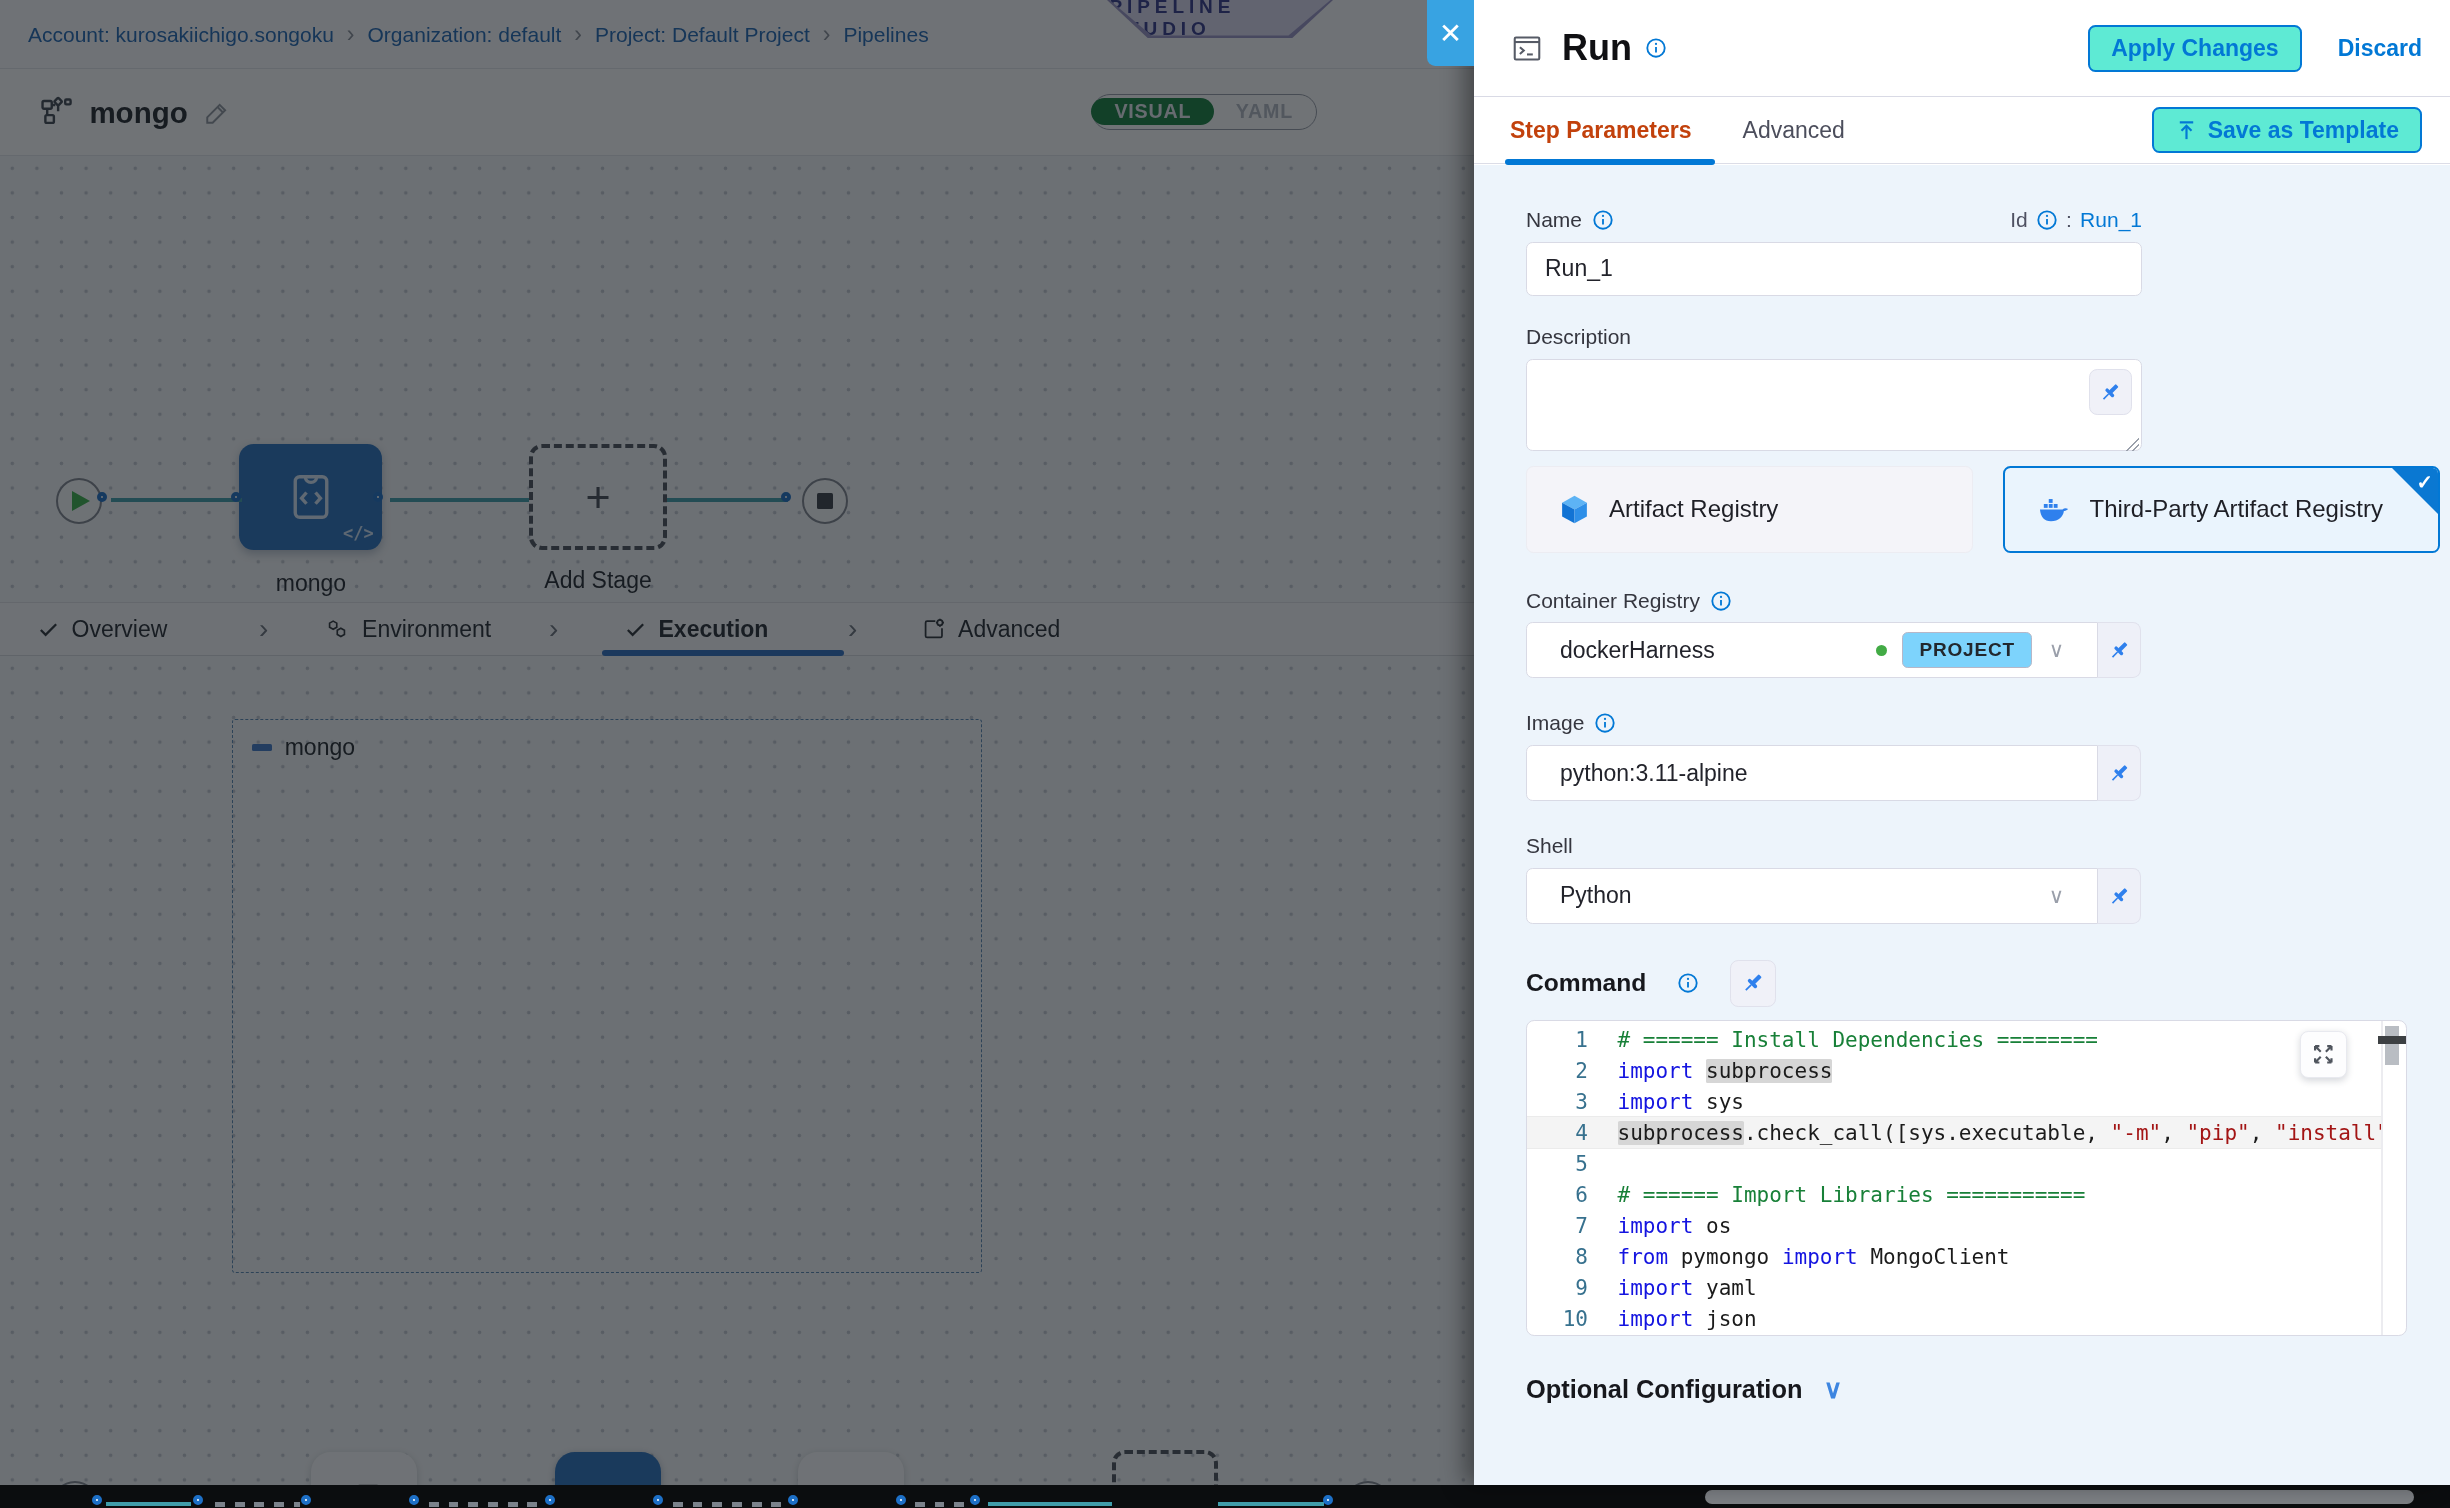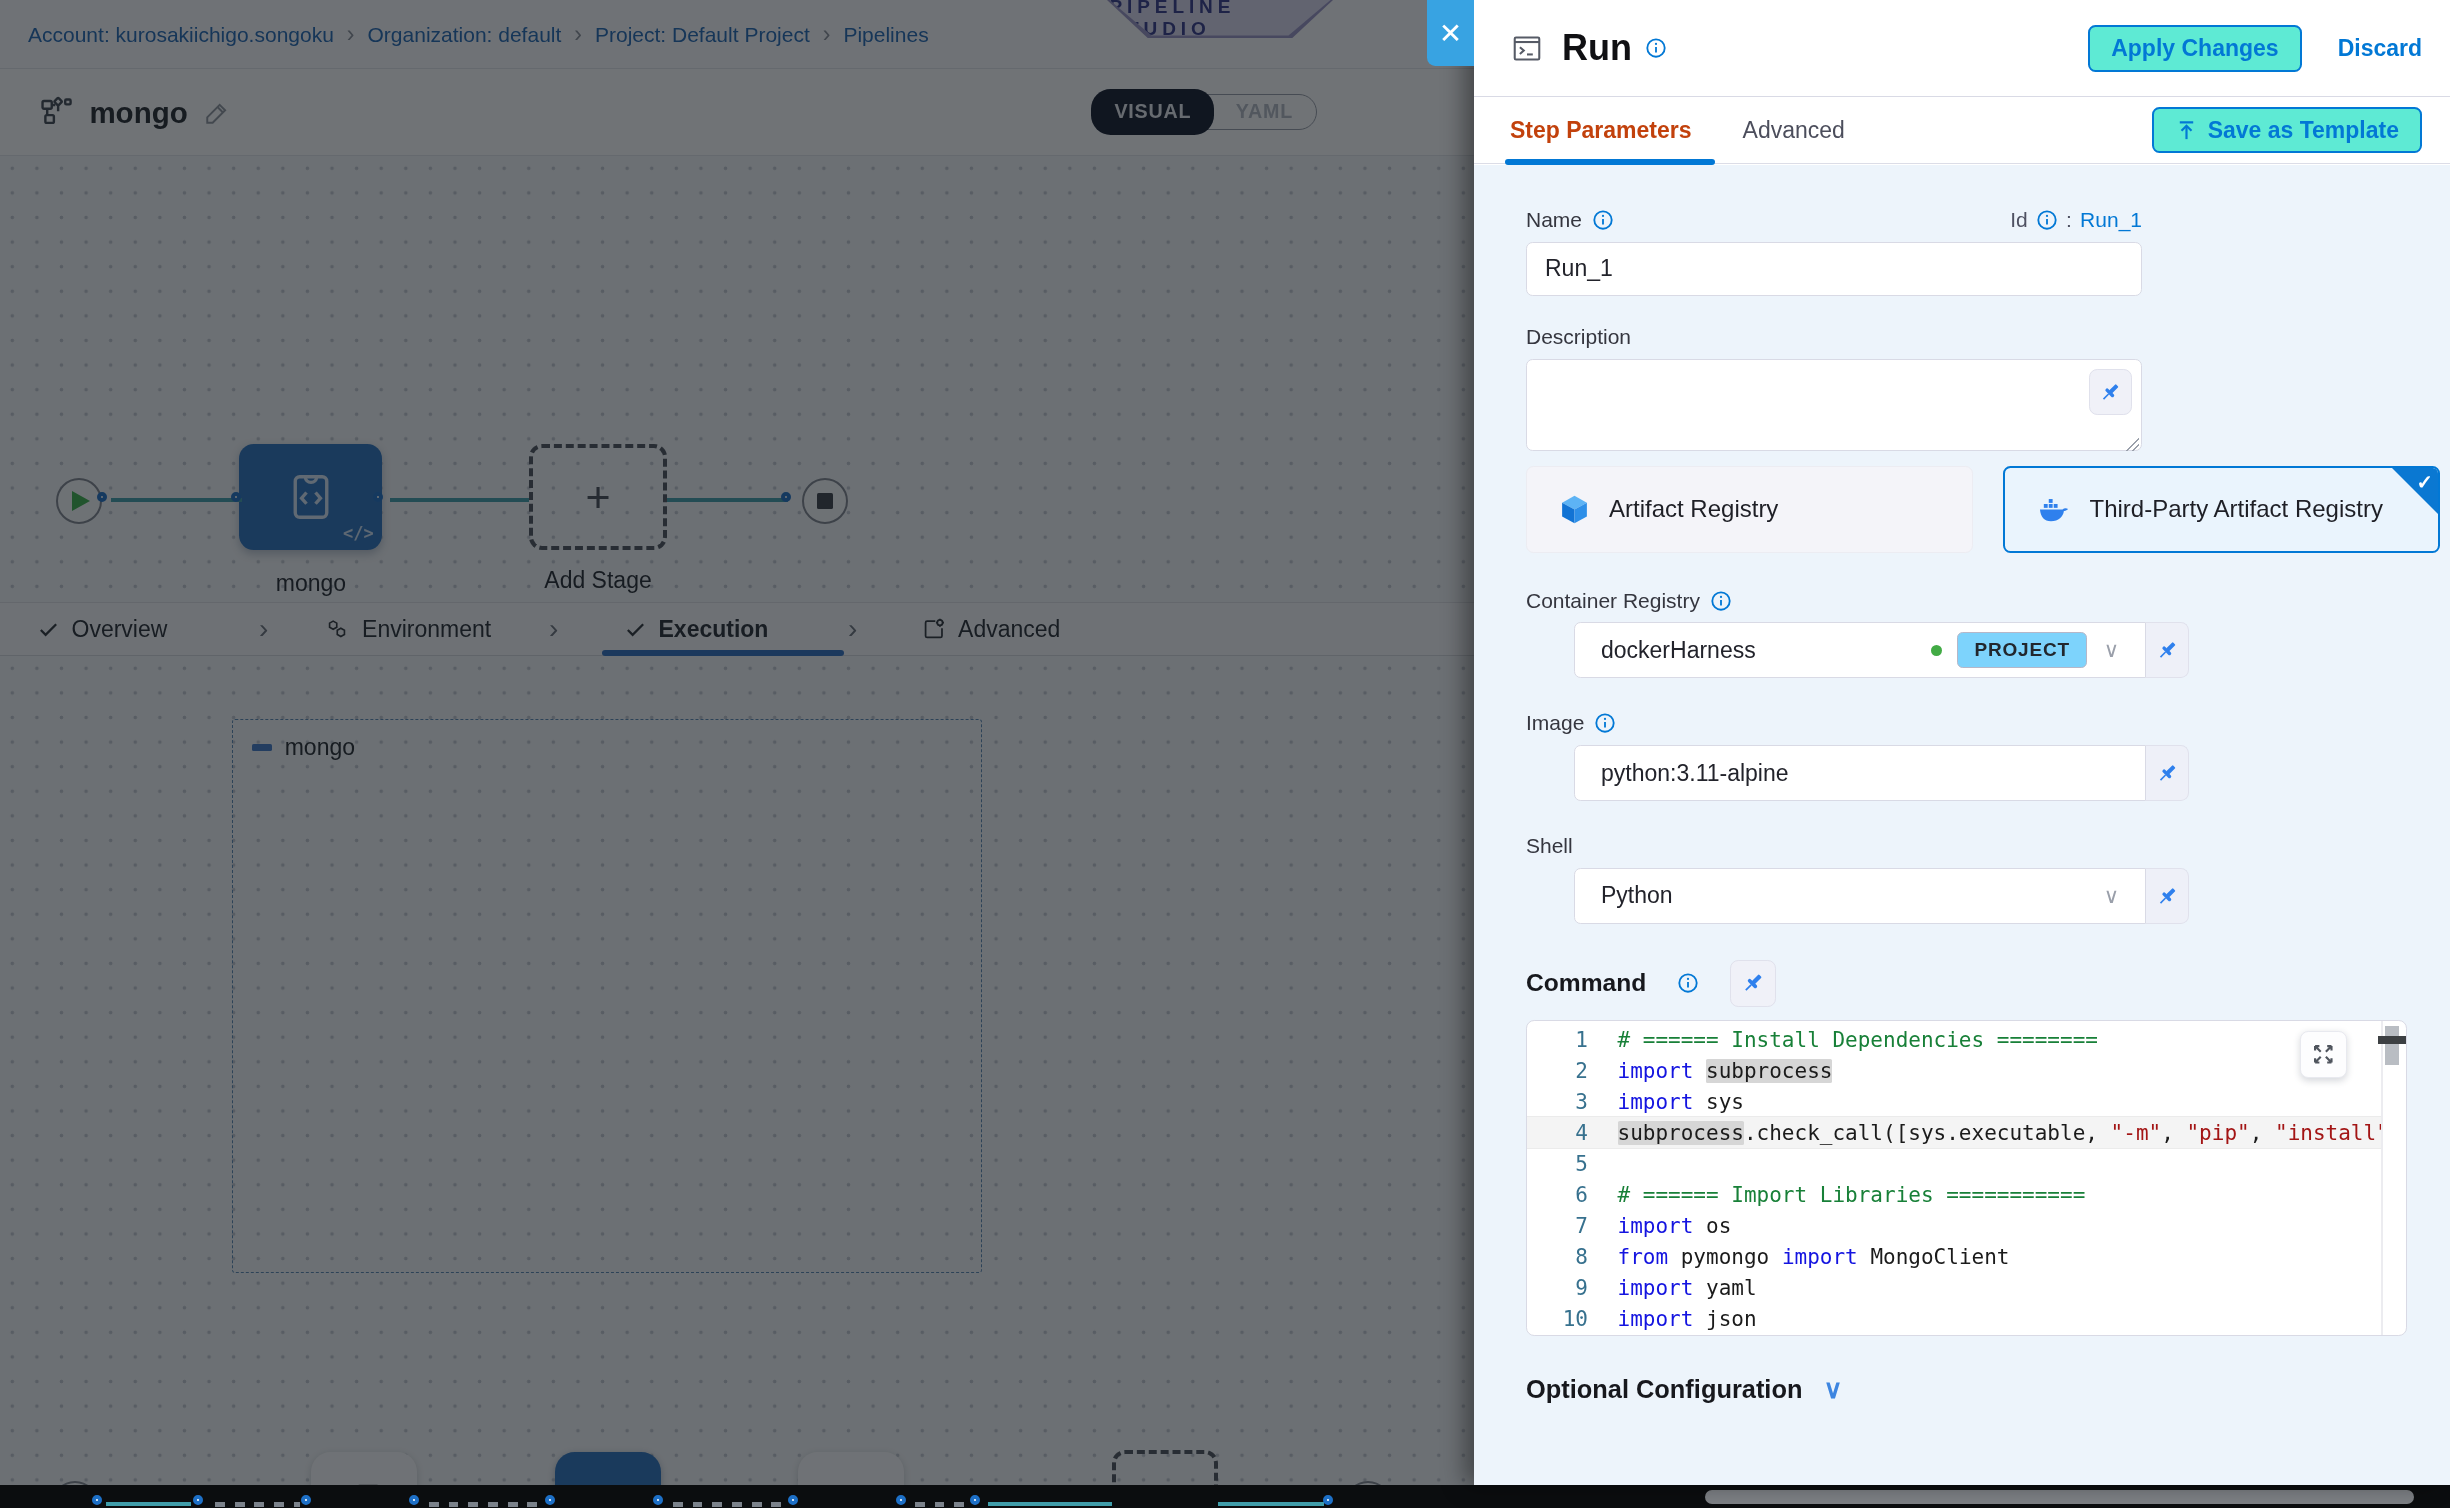--- a/index.html
+++ b/index.html
@@ -22,21 +22,21 @@
       clip-path:polygon(0 0,100% 0,81% 100%,19% 100%); background:#dcdaf0;
       display:flex; align-items:center; justify-content:center; }
   .studio-badge-inner span { font-size:19px; font-weight:bold; letter-spacing:4.9px; color:#33388a; }
 
   .topbar2 { position:relative; height:87px; background:#ffffff; border-bottom:0.8px solid #e3e5ea; }
   .pipe-title { position:absolute; left:39px; top:0; height:87px; display:flex; align-items:center; gap:16.4px; }
   .pipe-title .name { font-size:29.5px; font-weight:bold; color:#22262c; }
   .toggle { position:absolute; left:1092px; top:24.6px; height:36px; display:flex; align-items:center;
       border:1.6px solid #979ca7; border-radius:19.7px; background:transparent; }
   .toggle .seg { height:36px; display:flex; align-items:center; padding:0 23px; font-size:19.7px; font-weight:bold; letter-spacing:0.8px; }
-  .toggle .seg.on { background:#0f172a; color:#e8eaf0; border-radius:19.7px; margin:-1.6px; height:46px; }
+  .toggle .seg.on { background:#15803d; color:#e8eaf0; border-radius:19.7px; margin:-1.6px; height:27px; }
   .toggle .seg.off { color:#b4bac4; }
 
   .canvas { background-color:#f5f7f9;
       background-image:radial-gradient(#c4c9d1 1.6px, transparent 2.1px);
       background-size:24.6px 24.6px; position:relative; }
   .canvas1 { height:446px; }
   .stage-tabs { position:relative; height:54px; background:#fafbfd; border-top:0.8px solid #e0e2e7; border-bottom:0.8px solid #d8dade; }
   .stage-tabs .titem { position:absolute; top:0; height:52px; display:flex; align-items:center; gap:11.5px;
       font-size:23px; color:#252a31; }
   .stage-tabs .sep { position:absolute; top:0; height:52px; display:flex; align-items:center; color:#6c727c; font-size:28px; }
@@ -108,21 +108,21 @@
   .regcard { height:87px; border-radius:7.4px; display:flex; align-items:center; gap:18px; padding:0 31px; cursor:pointer; }
   .regcard.idle { width:447px; background:#f4f4f9; border:0.8px solid #ececf2; }
   .regcard.selected { flex:1; background:#eaf4fd; border:2.5px solid #0278d5; position:relative; overflow:hidden; }
   .regcard .cardlabel { font-size:24px; color:#1e1f26; }
   .corner-check { position:absolute; right:0; top:0; width:0; height:0;
       border-left:46px solid transparent; border-top:46px solid #0a78d2; }
   .corner-check span { position:absolute; right:4.9px; top:-43px; color:#fff; font-size:19.7px; font-weight:bold; }
 
   .inputrow { display:flex; margin-top:9.8px; }
   .ivalue { height:56px; background:#fff; border:1.6px solid #d9dae5; border-radius:6.6px 0 0 6.6px;
-      display:flex; align-items:center; padding:0 26px; font-size:23px; color:#22232b; width:572px; position:relative;margin-left:48px; }
+      display:flex; align-items:center; padding:0 33px; font-size:23px; color:#22232b; width:572px; position:relative; }
   .pinbtn-side { width:43px; height:56px; background:#eef0f8; border:1.6px solid #e0e1ec; border-left:none;
       border-radius:0 8.2px 8.2px 0; display:flex; align-items:center; justify-content:center; cursor:pointer; }
   .greendot { width:11.5px; height:11.5px; border-radius:50%; background:#42ab45; margin-left:auto; }
   .scopechip { margin-left:14.7px; height:36px; border:1.6px solid #b6b7c8; border-radius:5.7px; background:#7dd3fc;
       display:flex; align-items:center; padding:0 16.4px; font-size:19px; letter-spacing:0.8px; color:#22272d; font-weight:600; }
   .chev { margin-left:16.4px; color:#9a9faa; font-size:21px; }
   .chev-only { margin-left:auto; color:#9a9faa; font-size:21px; }
 
   .cmdrow { display:flex; align-items:center; gap:31px; margin-top:36px; }
   .cmdrow .cmdlabel { font-size:24.6px; font-weight:bold; color:#17181d; }

